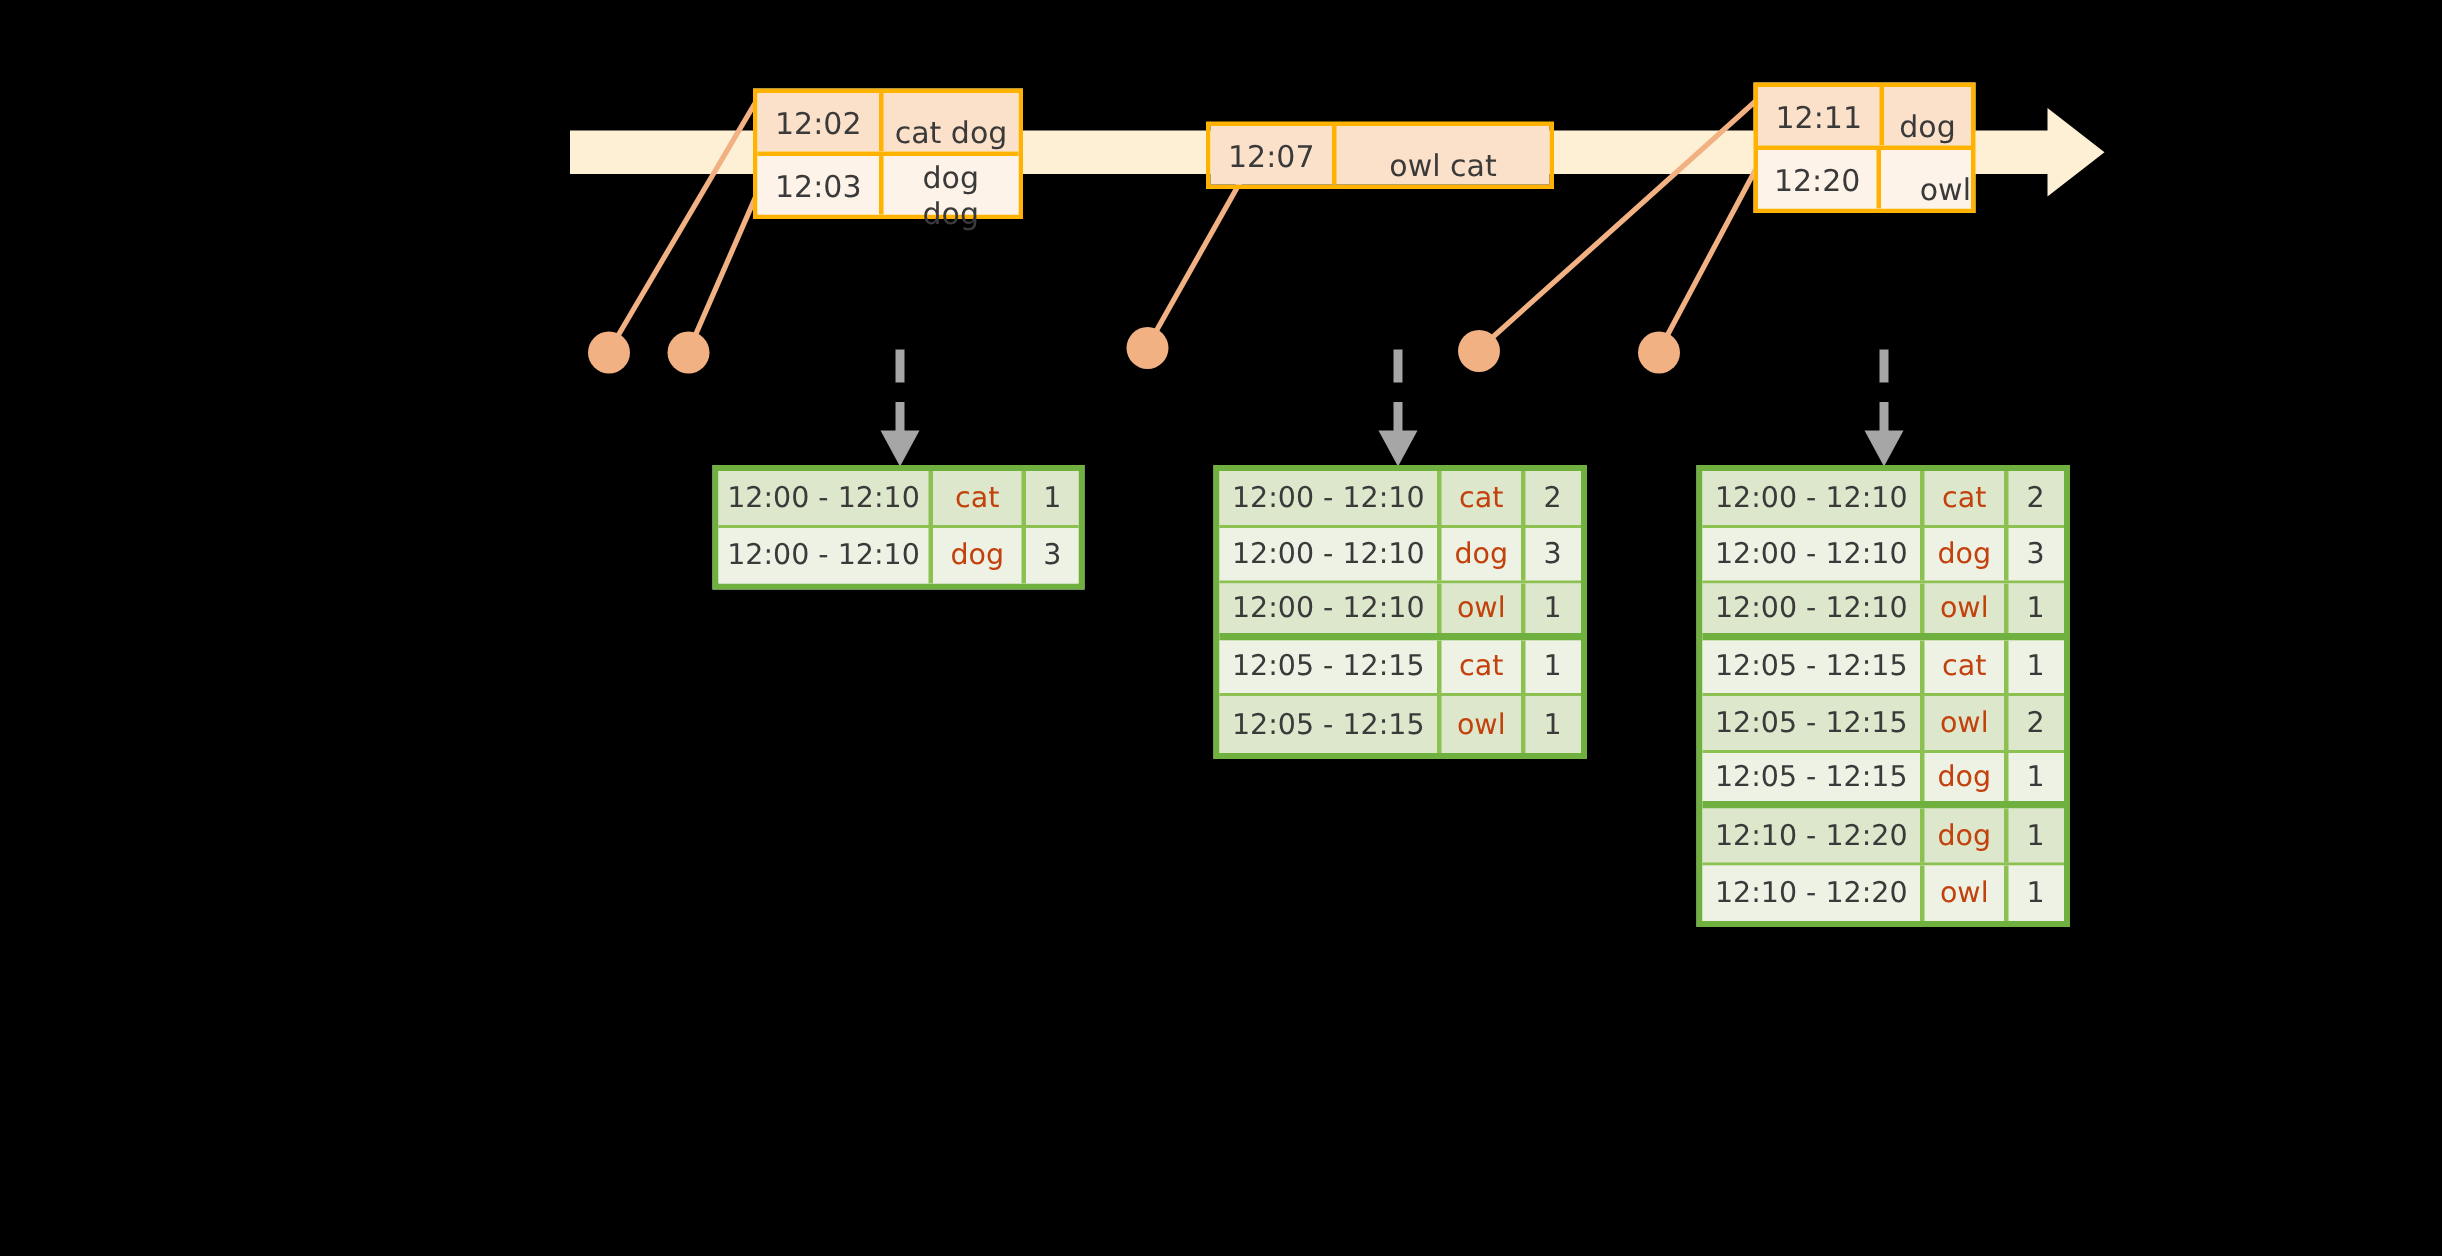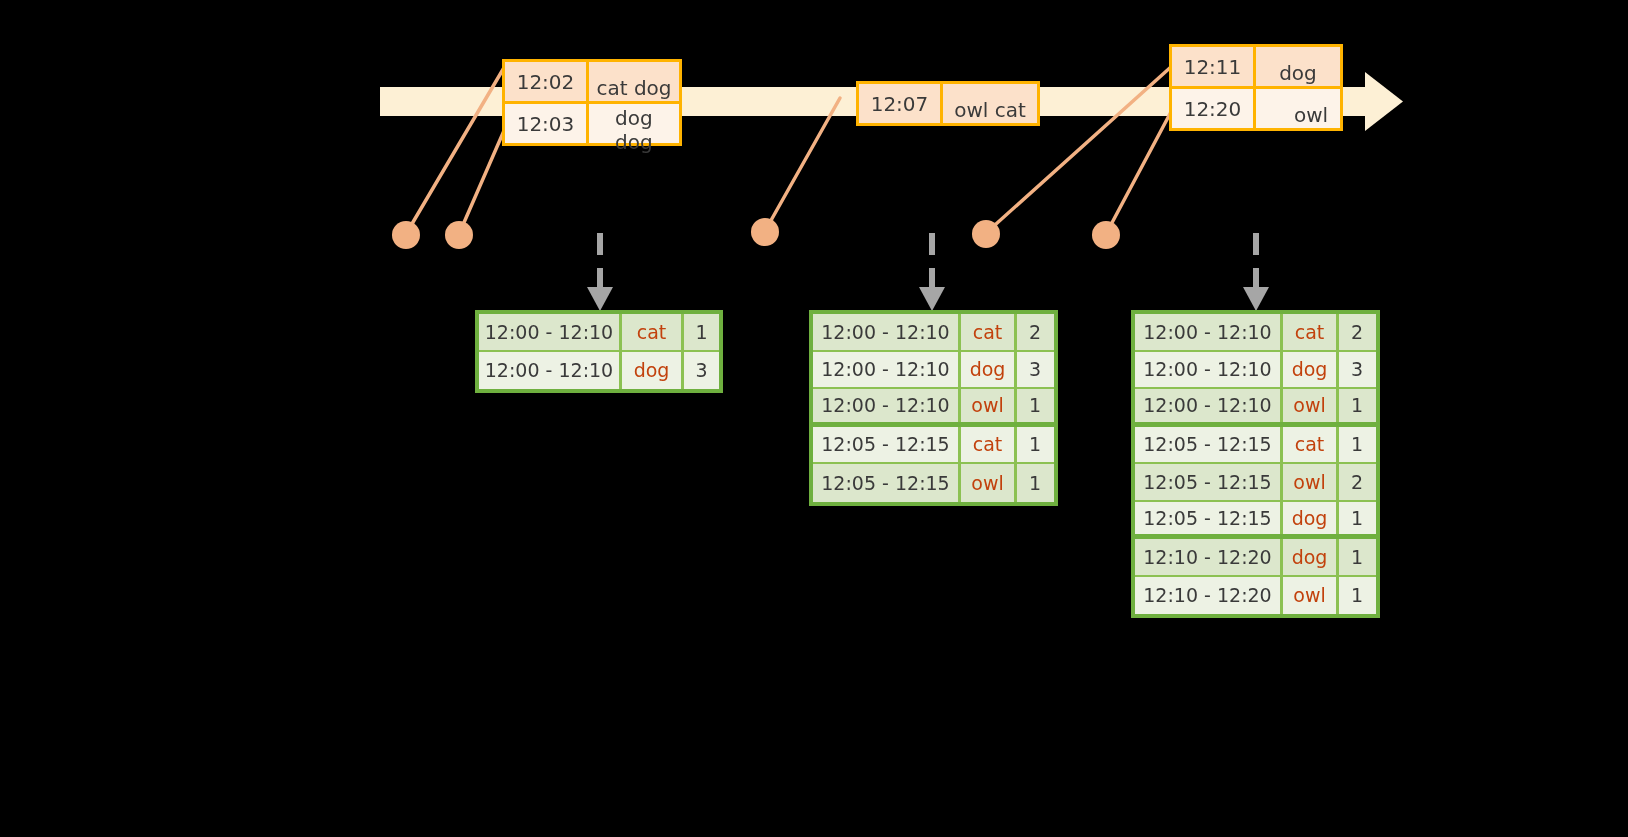--- a/index.html
+++ b/index.html
@@ -171,28 +171,28 @@
     <div class="event-row shade-a">
       <span class="ev-time">12:02</span>
       <span class="ev-words">cat dog</span>
     </div>
     <div class="event-row shade-b">
       <span class="ev-time">12:03</span>
       <span class="ev-words">dog dog</span>
     </div>
   </div>
 
-  <div class="event-box" style="left:856px; top:81px; width:184px;justify-content:flex-end;">
+  <div class="event-box" style="left:804px; top:81px; width:232px;justify-content:flex-end;">
     <div class="event-row shade-a">
       <span class="ev-time">12:07</span>
       <span class="ev-words">owl cat</span>
     </div>
   </div>
 
-  <div class="event-box" style="left:1169px; top:44px; width:174px;text-align:center;">
+  <div class="event-box" style="left:1169px; top:55px; width:148px;text-align:center;">
     <div class="event-row shade-a">
       <span class="ev-time">12:11</span>
       <span class="ev-words">dog</span>
     </div>
     <div class="event-row shade-b">
       <span class="ev-time">12:20</span>
       <span class="ev-words">owl</span>
     </div>
   </div>
 

